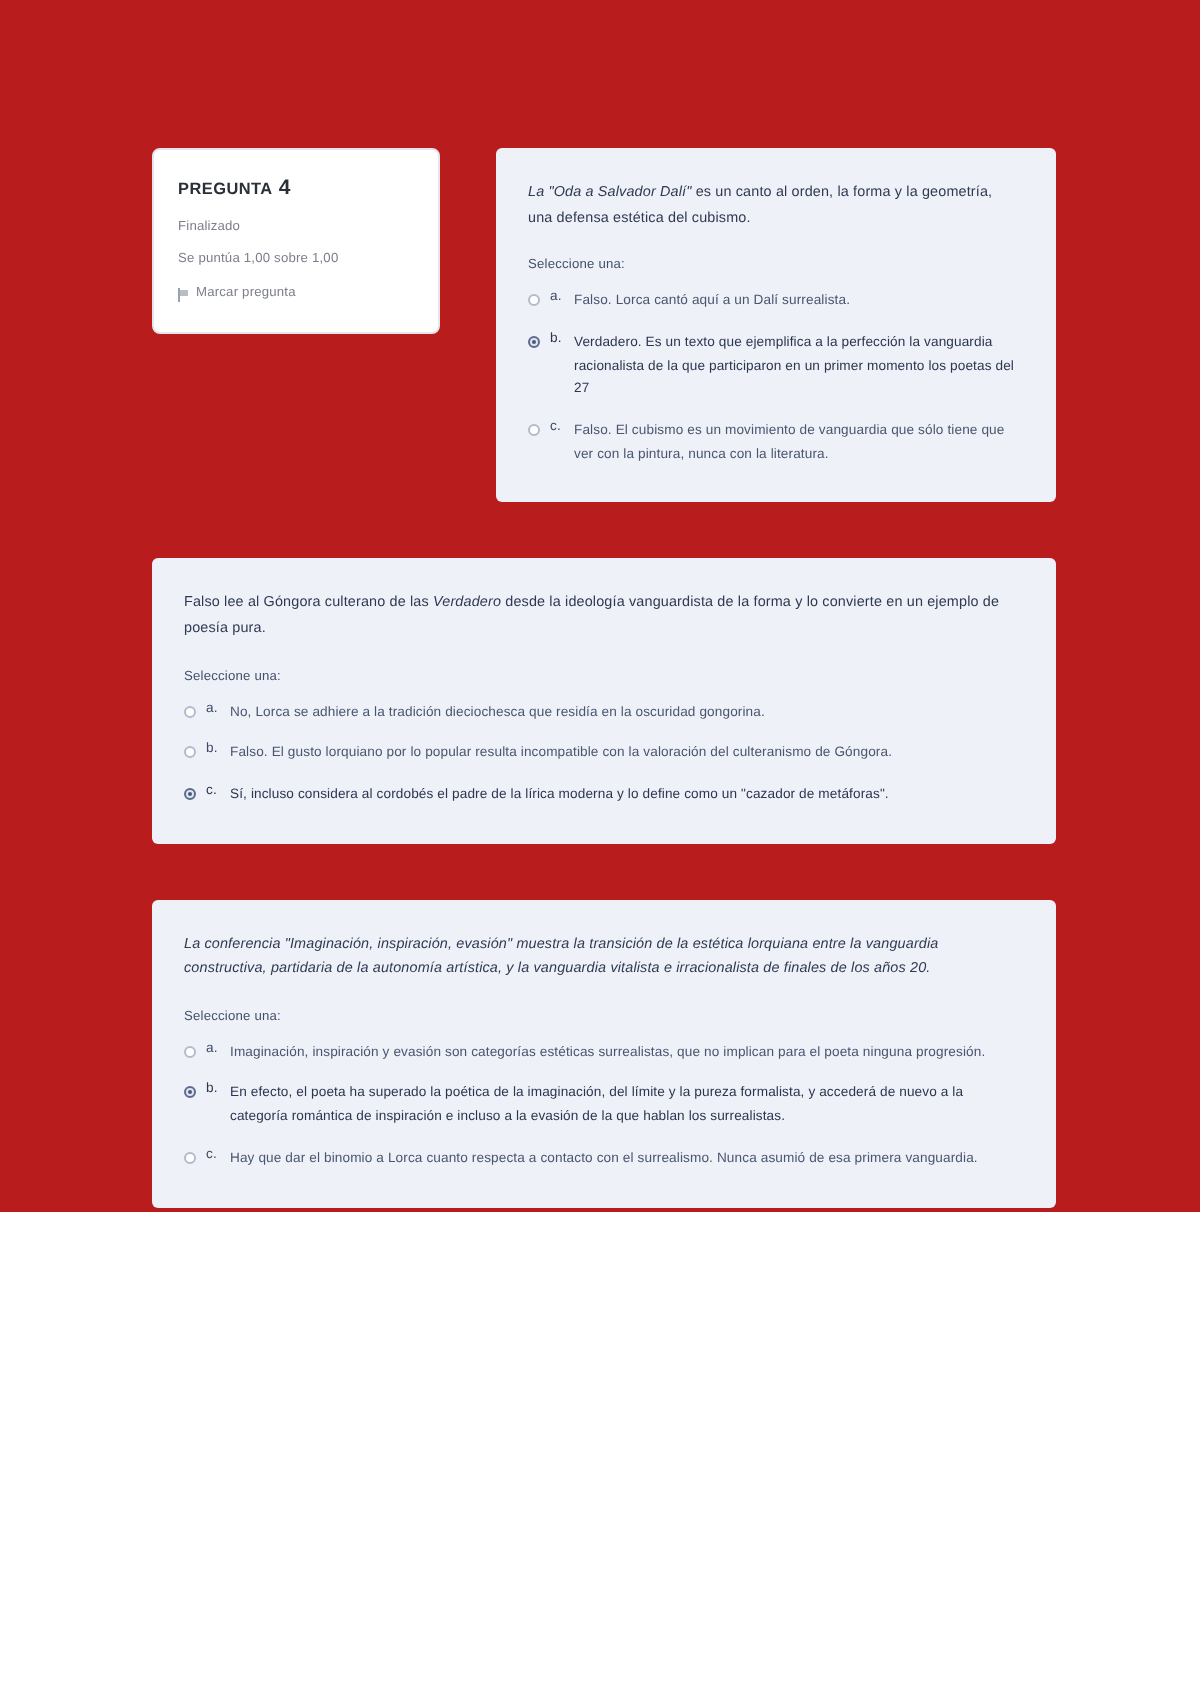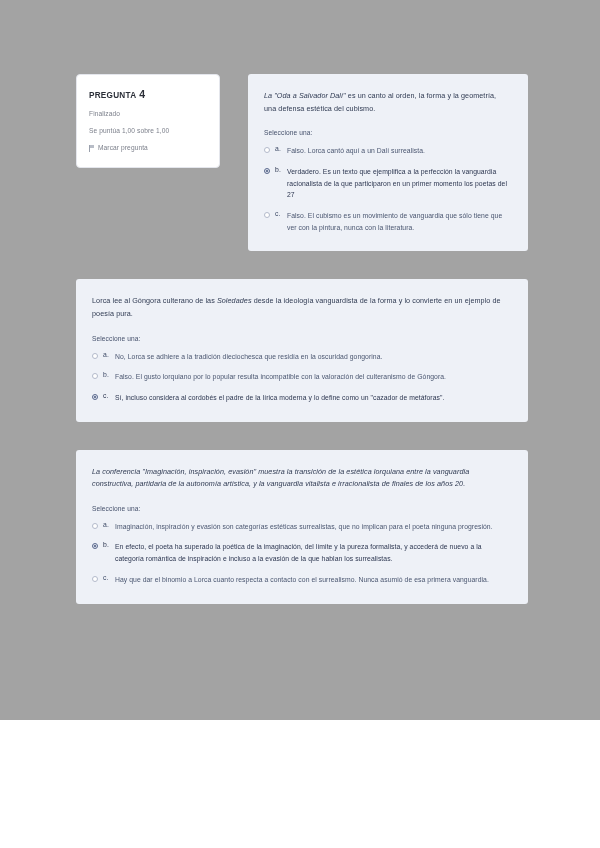--- a/index.html
+++ b/index.html
@@ -4,22 +4,22 @@
 <style>
   * { box-sizing: border-box; }
   html, body {
     margin: 0; padding: 0;
     width: 600px; height: 848px;
     background: #ffffff;
     font-family: "Liberation Sans", sans-serif;
   }
   .page {
     position: relative;
-    width: 600px; height: 720px;
-    background: #a3a3a3;
+    width: 600px; height: 606px;
+    background: #b91c1c;
     padding: 74px 72px 0 76px;
   }
   .question-block {
     display: flex;
     align-items: flex-start;
     gap: 28px;
     margin-bottom: 28px;
   }
   
   .info-card {
@@ -188,21 +188,21 @@
           <span class="radio"></span>
           <span class="opt-letter">c.</span>
           <span class="opt-text">Falso. El cubismo es un movimiento de vanguardia que sólo tiene que ver con la pintura, nunca con la literatura.</span>
         </div>
       </div>
     </div>
   </div>
 
   <div class="question-block">
     <div class="content-panel">
-      <div class="stem"><span>Lorca lee al Góngora culterano de las </span><em>Soledades</em><span> desde la ideología vanguardista de la forma y lo convierte en un ejemplo de poesía pura.</span></div>
+      <div class="stem"><span>Falso lee al Góngora culterano de las </span><em>Verdadero</em><span> desde la ideología vanguardista de la forma y lo convierte en un ejemplo de poesía pura.</span></div>
       <div class="select-label">Seleccione una:</div>
       <div class="options">
         <div class="option-row">
           <span class="radio"></span>
           <span class="opt-letter">a.</span>
           <span class="opt-text">No, Lorca se adhiere a la tradición dieciochesca que residía en la oscuridad gongorina.</span>
         </div>
         <div class="option-row">
           <span class="radio"></span>
           <span class="opt-letter">b.</span>

